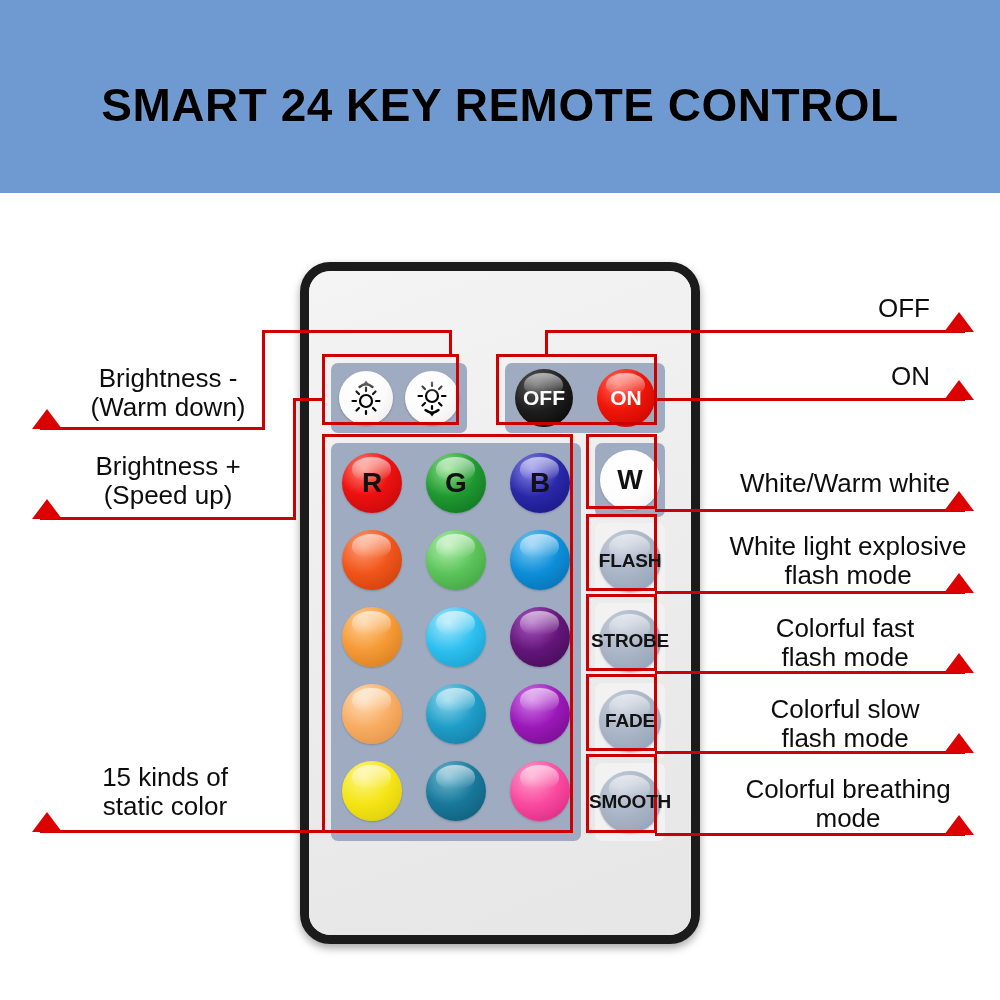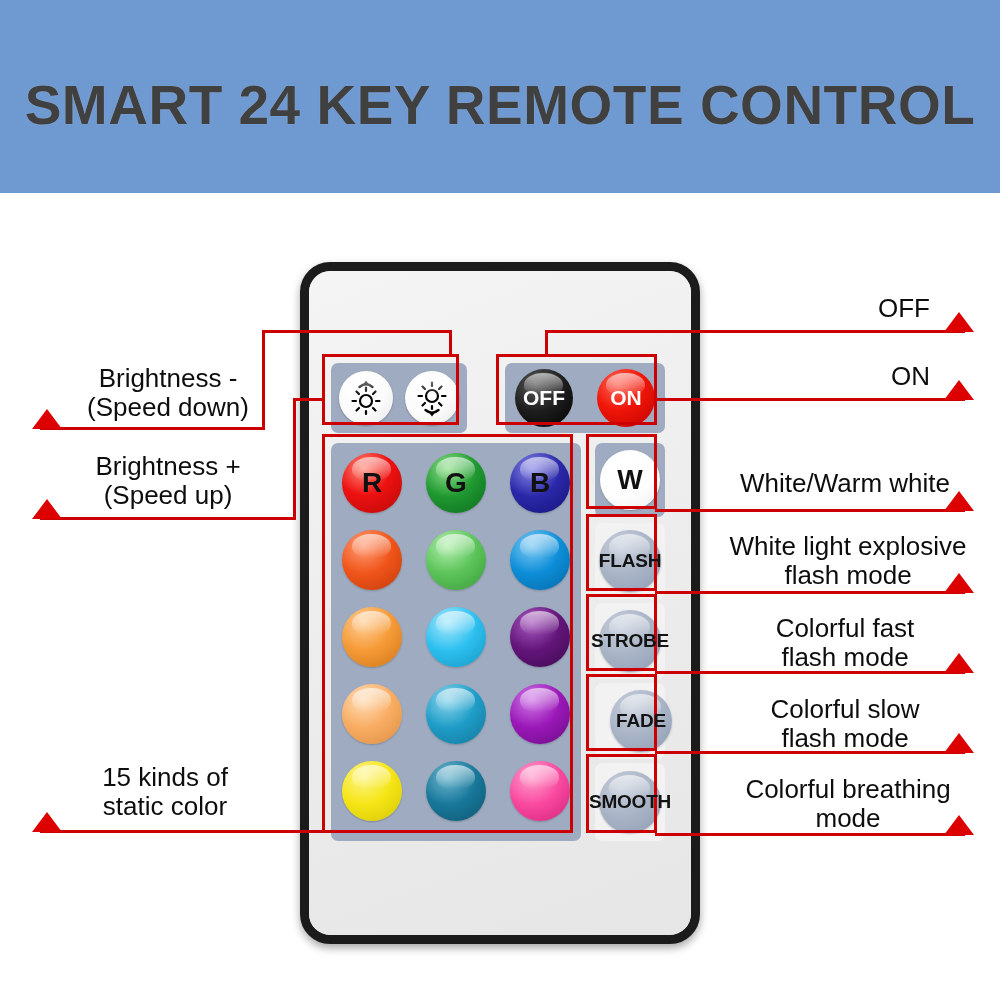--- a/index.html
+++ b/index.html
@@ -16,22 +16,22 @@
     position: absolute;
     left: 0; top: 0;
     width: 1000px; height: 193px;
     background: #6f99d1;
     display: flex;
     flex-direction: column;
     align-items: center;
     justify-content: center;
   }
   #banner-title {
-    color: #404040;
-    font-size: 55px;
+    color: #000000;
+    font-size: 46px;
     font-weight: bold;
     letter-spacing: 0.5px;
     line-height: 1.05;
     white-space: nowrap;
     text-shadow: 0 0 1px rgba(255,255,255,.4);
     margin-top: 18px;
   }
   #banner-sub {
     color: #f2f6fb;
     font-size: 24.5px;
@@ -268,21 +268,21 @@
       <div class="btn mode-btn gloss" style="left:4px; top:7px;">
         <span class="btn-label">FLASH</span>
       </div>
     </div>
     <div class="panel light" style="left:286px; top:332px; width:70px; height:76px;text-align:right;">
       <div class="btn mode-btn gloss" style="left:4px; top:7px;">
         <span class="btn-label">STROBE</span>
       </div>
     </div>
     <div class="panel light" style="left:286px; top:412px; width:70px; height:76px;">
-      <div class="btn mode-btn gloss" style="left:15px; top:7px;">
+      <div class="btn mode-btn gloss" style="left:4px; top:7px;">
         <span class="btn-label">FADE</span>
       </div>
     </div>
     <div class="panel light" style="left:286px; top:492px; width:70px; height:78px;">
       <div class="btn mode-btn gloss" style="left:4px; top:8px;">
         <span class="btn-label">SMOOTH</span>
       </div>
     </div>
   </div>
 </div>
@@ -295,21 +295,21 @@
 <div class="redbox" style="left:586px; top:594px; width:71px; height:77px;"></div>
 <div class="redbox" style="left:586px; top:674px; width:71px; height:77px;"></div>
 <div class="redbox" style="left:586px; top:754px; width:71px; height:79px;"></div>
 
 <div class="vline" style="left:449px; top:330px; height:26px;"></div>
 <div class="hline" style="left:262px; top:330px; width:190px;"></div>
 <div class="vline" style="left:262px; top:330px; height:100px;"></div>
 <div class="hline" style="left:40px; top:427px; width:225px;"></div>
 <div class="arrow" style="left:32px; top:409px;"></div>
 <div class="label center" style="left:48px; top:364px; width:240px;">Brightness -
-(Speed down)</div>
+(Warm down)</div>
 
 <div class="hline" style="left:293px; top:398px; width:32px;"></div>
 <div class="vline" style="left:293px; top:398px; height:122px;"></div>
 <div class="hline" style="left:40px; top:517px; width:256px;"></div>
 <div class="arrow" style="left:32px; top:499px;"></div>
 <div class="label center" style="left:48px; top:452px; width:240px;">Brightness +
 (Speed up)</div>
 
 <div class="hline" style="left:40px; top:830px; width:290px;"></div>
 <div class="arrow" style="left:32px; top:812px;"></div>

